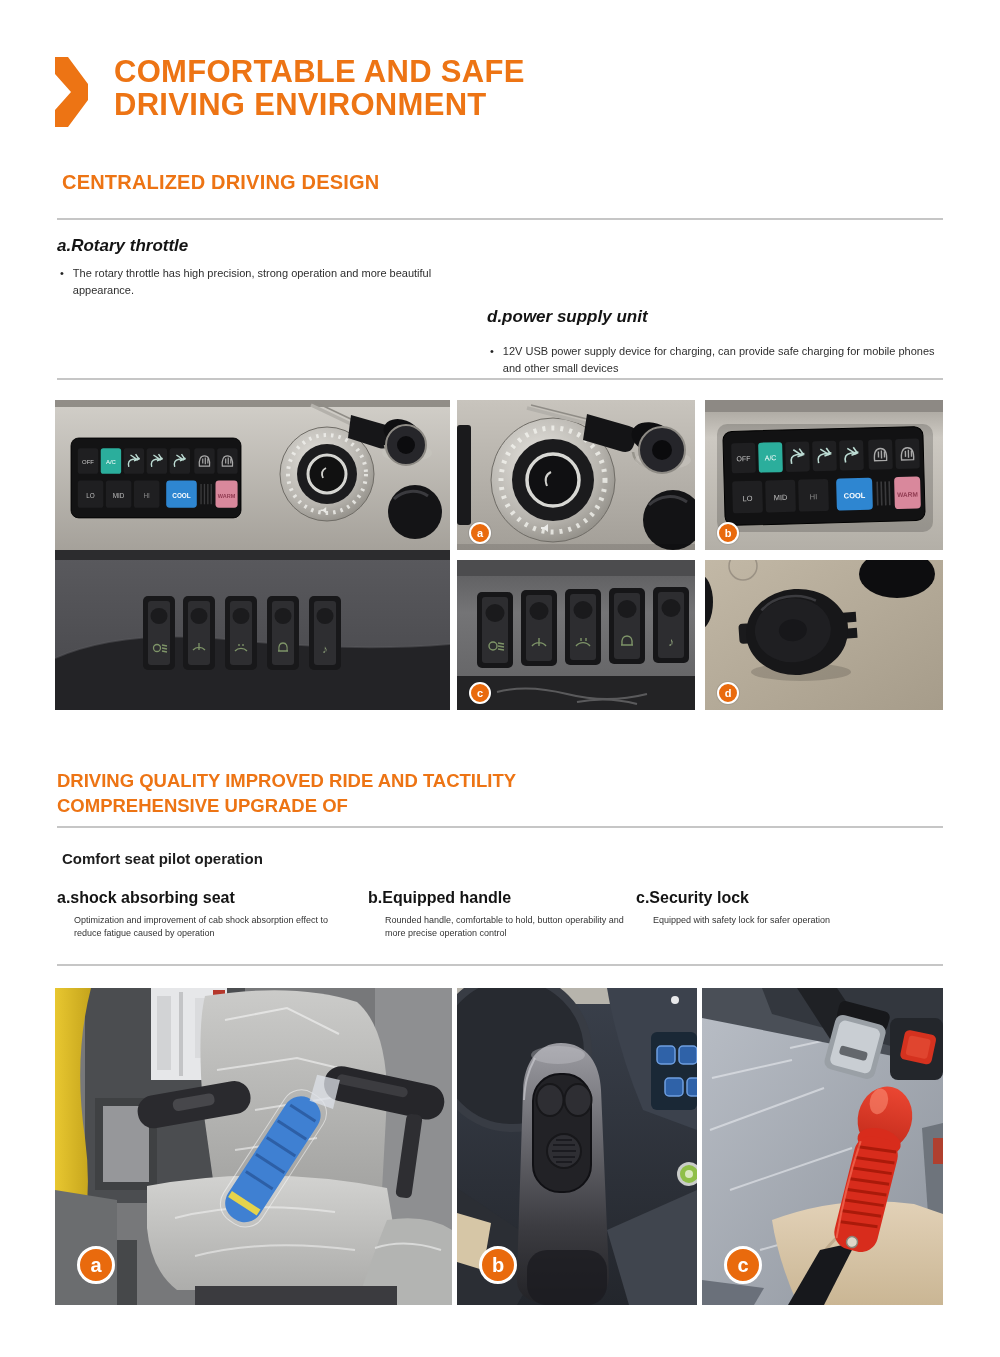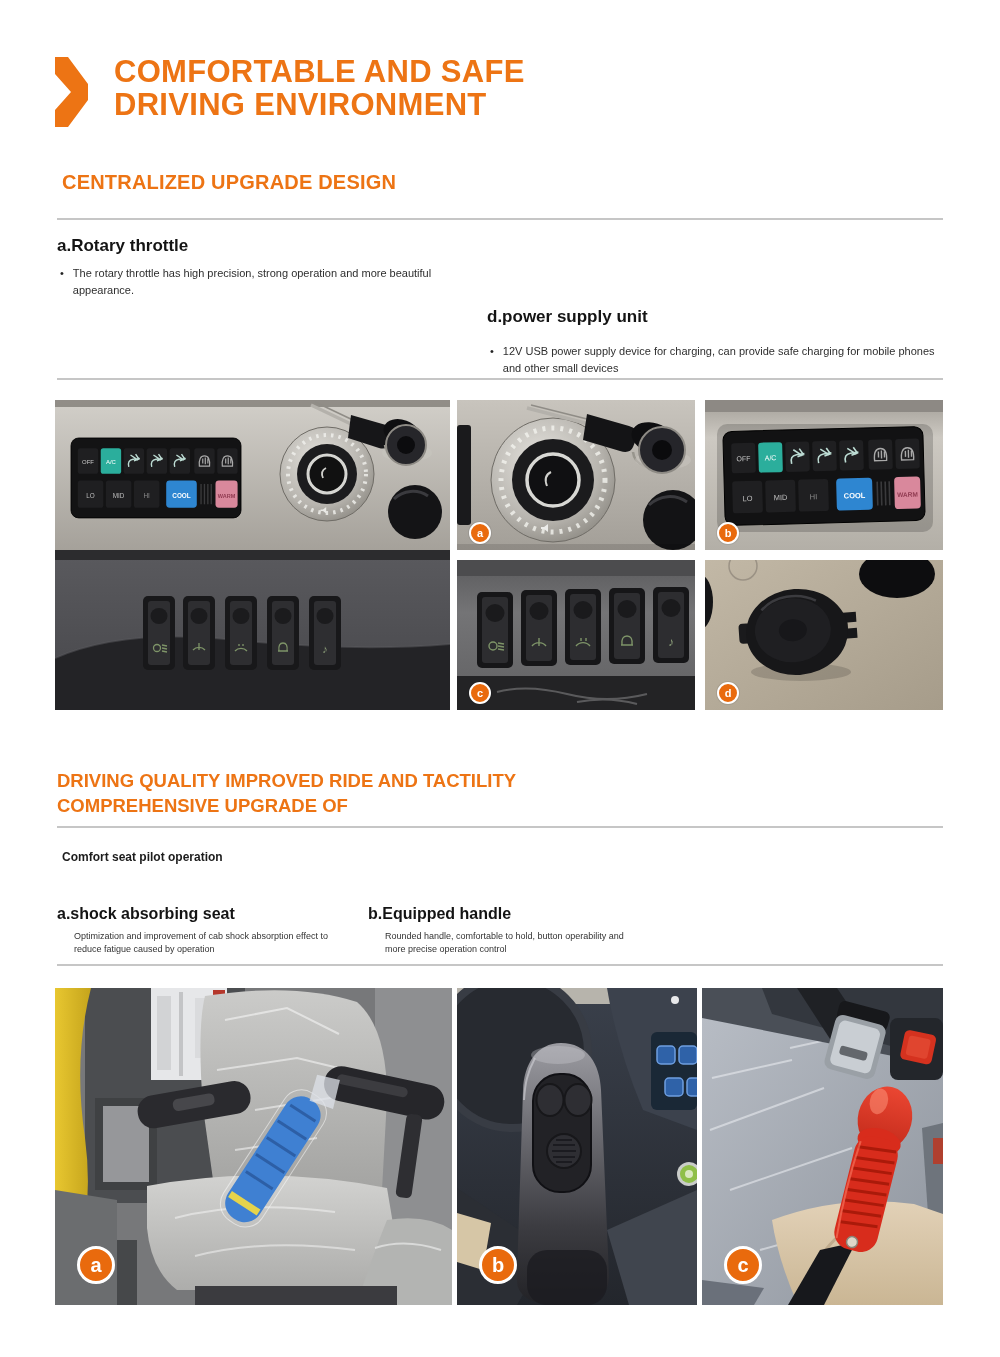--- a/index.html
+++ b/index.html
@@ -3,26 +3,26 @@
 <meta charset="utf-8">
 <style>
   html,body{margin:0;padding:0;background:#ffffff;}
   .page{position:relative;width:1000px;height:1357px;background:#fff;
         font-family:"Liberation Sans","DejaVu Sans",sans-serif;overflow:hidden;border-radius:16px;}
   .abs{position:absolute;}
   .orange{color:var(--accent,#ED7414);}
   .h1{font-size:31px;line-height:33px;font-weight:bold;letter-spacing:.3px;}
   .s-title{font-size:20px;font-weight:bold;letter-spacing:.2px;}
   .s2-title{font-size:18.5px;line-height:25px;font-weight:bold;}
-  .subtitle{font-size:12px;font-weight:bold;color:#1c1c1c;}
+  .subtitle{font-size:15px;font-weight:bold;color:#1c1c1c;}
   .divider{height:2px;background:#c6c6c6;}
-  .feat h3{margin:0 0 9px 0;font-size:17px;font-weight:bold;color:#141414;}
+  .feat h3{margin:0 0 9px 0;font-size:17px;font-weight:bold;color:#141414;font-style:italic;}
   .feat .bullet{display:flex;font-size:11px;line-height:16.5px;color:#2e2e2e;}
   .feat .bullet::before{content:"•";margin:0 9px 0 3px;font-size:11px;color:#222;}
-  .feat2 h4{margin:16px 0 7px 0;font-size:16px;font-weight:bold;color:#141414;}
+  .feat2 h4{margin:0 0 7px 0;font-size:16px;font-weight:bold;color:#141414;}
   .feat2 .desc{padding-left:17px;font-size:9px;line-height:13px;color:#333;}
   .photo{position:absolute;overflow:hidden;background:#c7c3bc;}
   .photo svg{display:block;width:100%;height:100%;}
   .badge{position:absolute;left:12px;bottom:6px;width:18px;height:18px;border-radius:50%;
          background:var(--badge,#E96A0D);border:2px solid #fff;color:#fff;font-size:11px;
          font-weight:bold;display:flex;align-items:center;justify-content:center;
          box-shadow:0 0 0 1px rgba(0,0,0,.08);}
   .badge-lg{position:absolute;left:22px;top:258px;width:32px;height:32px;border-radius:50%;
          background:var(--badge,#E96A0D);border:3px solid #fff;color:#fff;font-size:20px;
          font-weight:bold;display:flex;align-items:center;justify-content:center;}
@@ -34,21 +34,21 @@
 <div class="page">
 
   <svg class="abs" style="left:55px;top:57px" width="34" height="70" viewBox="0 0 34 70">
     <path d="M0,0 L13,0 L33,27 L33,43 L13,70 L0,70 L0,53 L16,35 L0,17 Z" fill="#ED7414"></path>
   </svg>
   <div class="abs h1 orange" style="left:114px;top:55px">
     <div>COMFORTABLE AND SAFE</div>
     <div>DRIVING ENVIRONMENT</div>
   </div>
 
-  <div class="abs s-title orange" style="left:62px;top:171px">CENTRALIZED UPGRADE DESIGN</div>
+  <div class="abs s-title orange" style="left:62px;top:171px">CENTRALIZED DRIVING DESIGN</div>
   <div class="abs divider" style="left:57px;top:218px;width:886px"></div>
 
   <div class="abs feat" style="left:57px;top:236px;width:405px">
     <h3>a.Rotary throttle</h3>
     <div class="bullet">
         <span>The rotary throttle has high precision, strong operation and more beautiful appearance.</span>
       </div>
   </div>
   <div class="abs feat" style="left:487px;top:236px;width:458px">
   </div>
@@ -378,20 +378,24 @@
   <div class="abs divider" style="left:57px;top:826px;width:886px"></div>
   <div class="abs subtitle" style="left:62px;top:850px">Comfort seat pilot operation</div>
 
   <div class="abs feat2" style="left:57px;top:889px;width:295px">
     <h4>a.shock absorbing seat</h4>
     <div class="desc">Optimization and improvement of cab shock absorption effect to reduce fatigue caused by operation</div>
   </div>
   <div class="abs feat2" style="left:368px;top:889px;width:262px">
     <h4>b.Equipped handle</h4>
     <div class="desc">Rounded handle, comfortable to hold, button operability and more precise operation control</div>
+  </div>
+  <div class="abs feat2" style="left:636px;top:889px;width:285px">
+    <h4>c.Security lock</h4>
+    <div class="desc">Equipped with safety lock for safer operation</div>
   </div>
 
   <div class="abs divider" style="left:57px;top:964px;width:886px"></div>
 
   <div class="photo" style="left:55px;top:988px;width:397px;height:317px">
     <svg viewBox="0 0 397 317">
       <defs>
         <linearGradient id="seatA" x1="0" y1="0" x2="0" y2="1">
           <stop offset="0" stop-color="#cbcbc9"></stop>
             <stop offset="1" stop-color="#a2a2a0"></stop>

